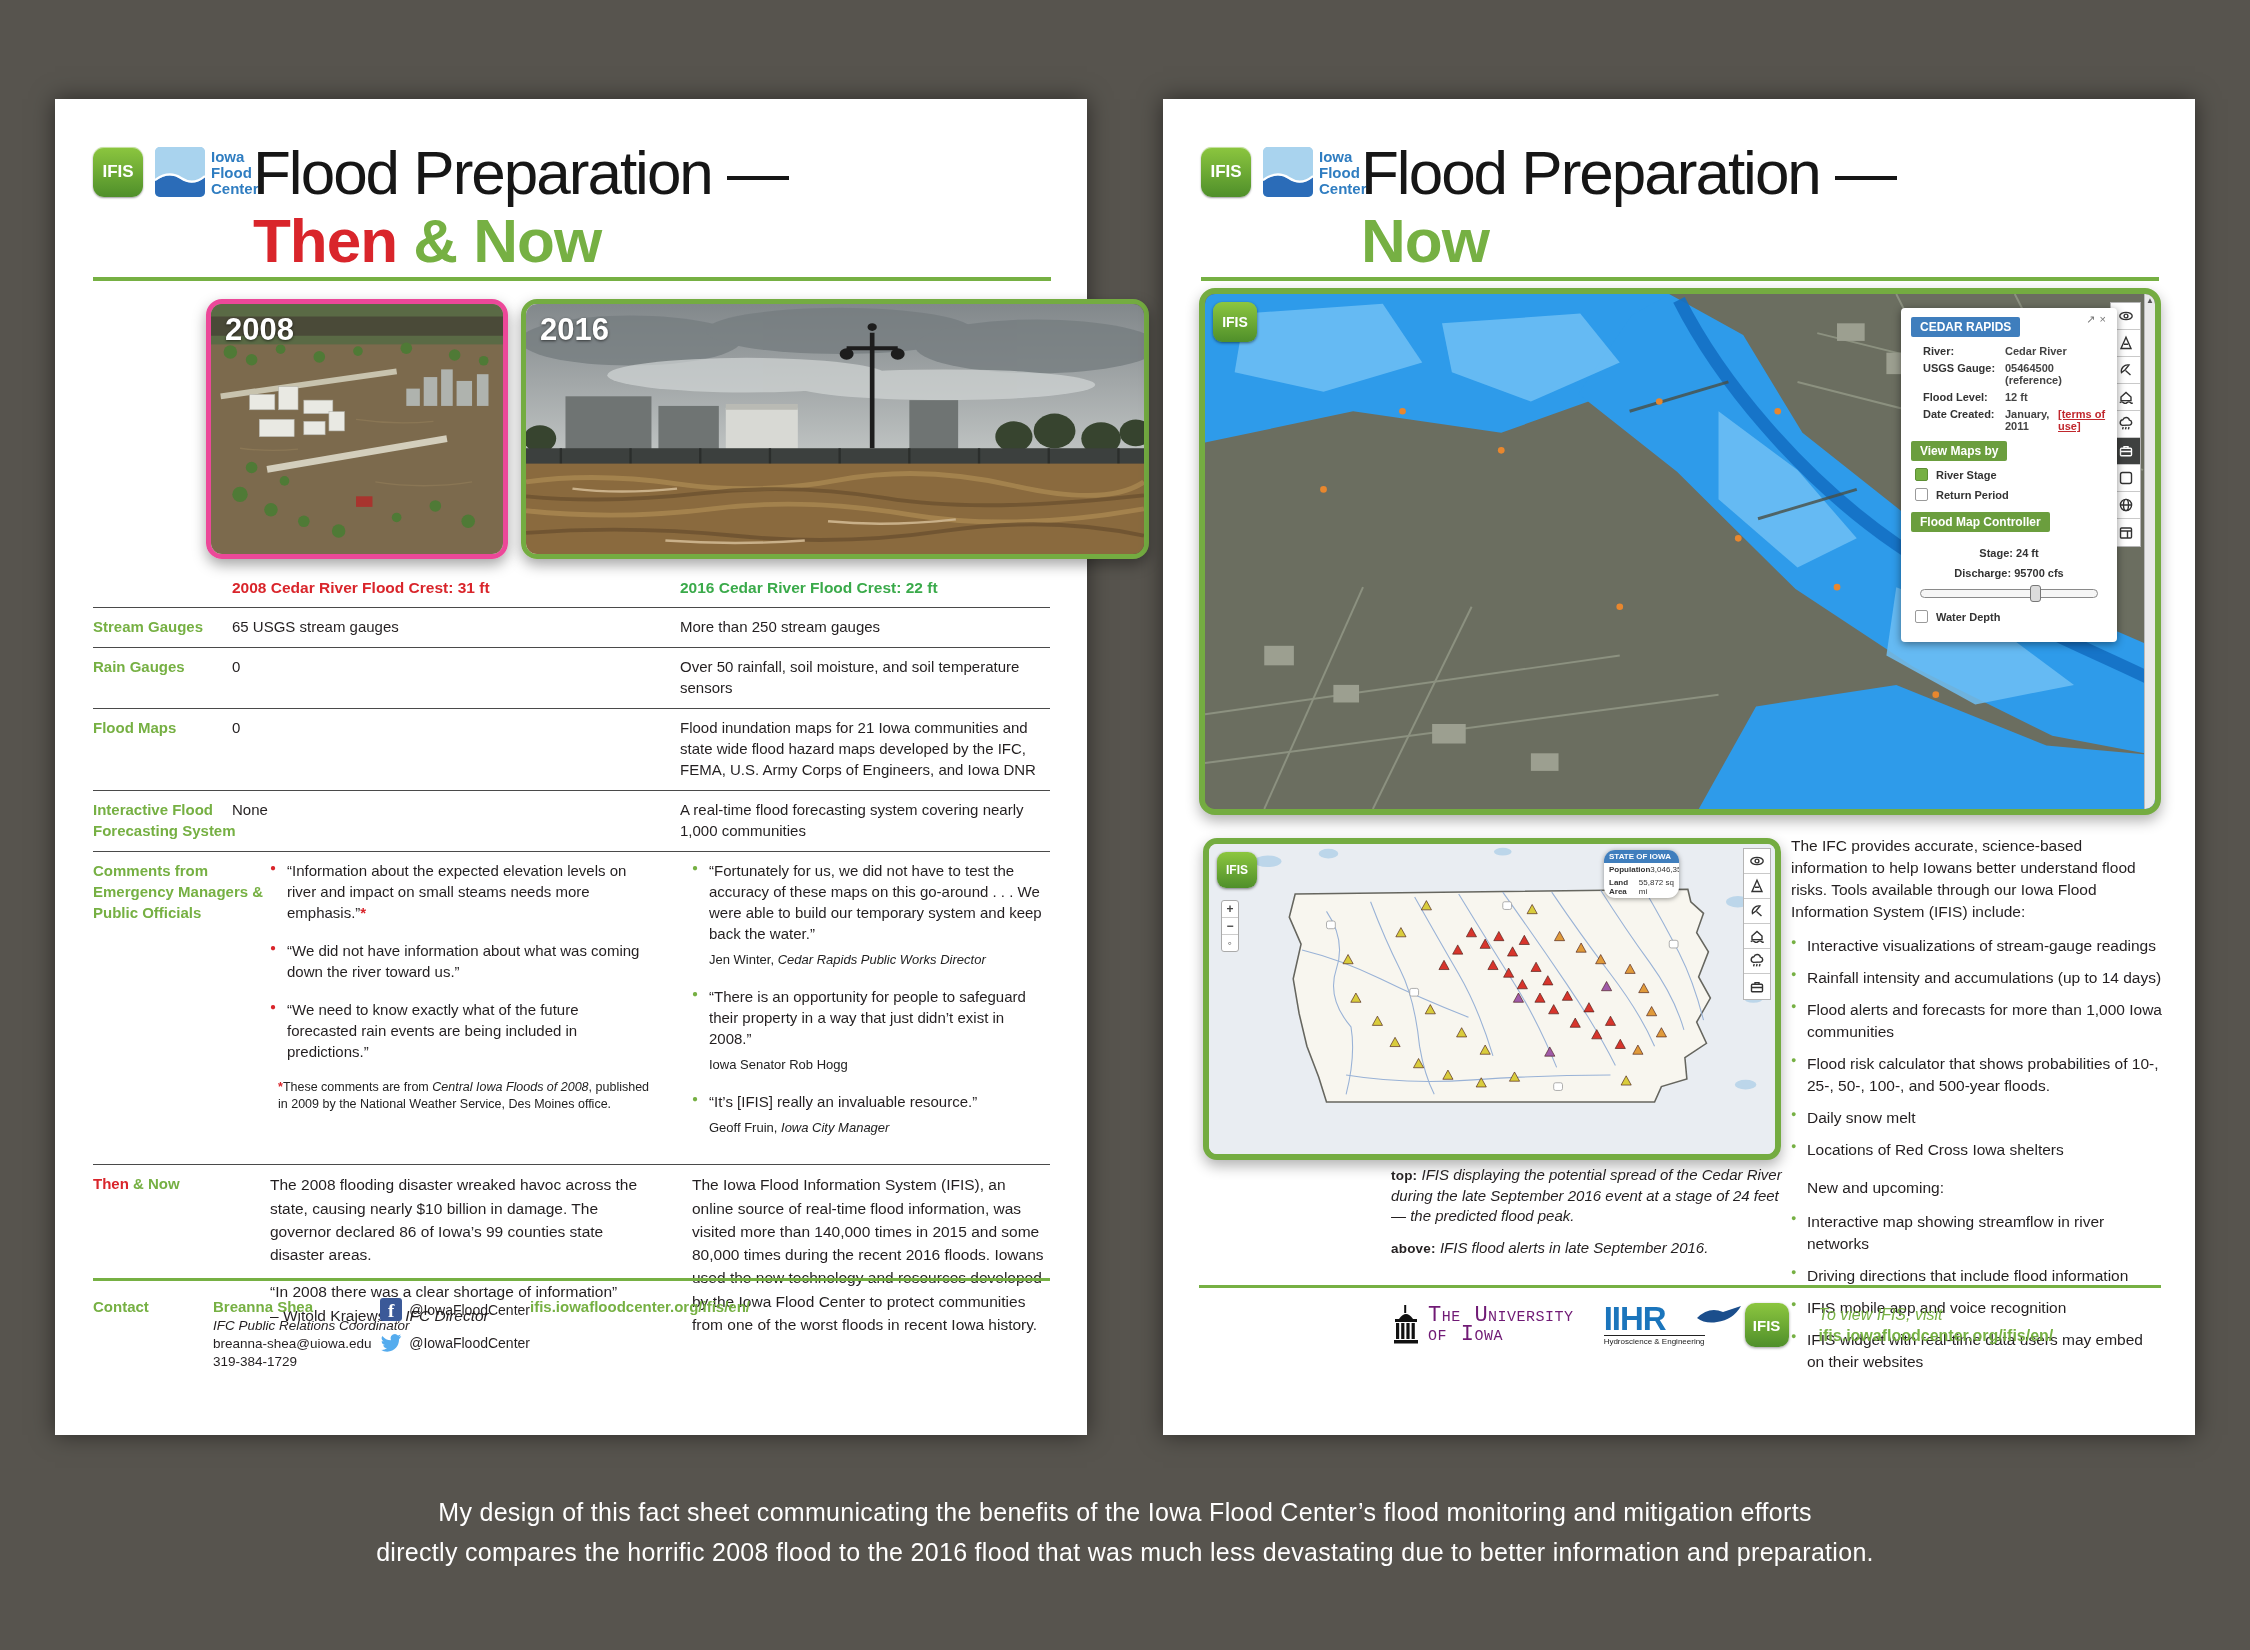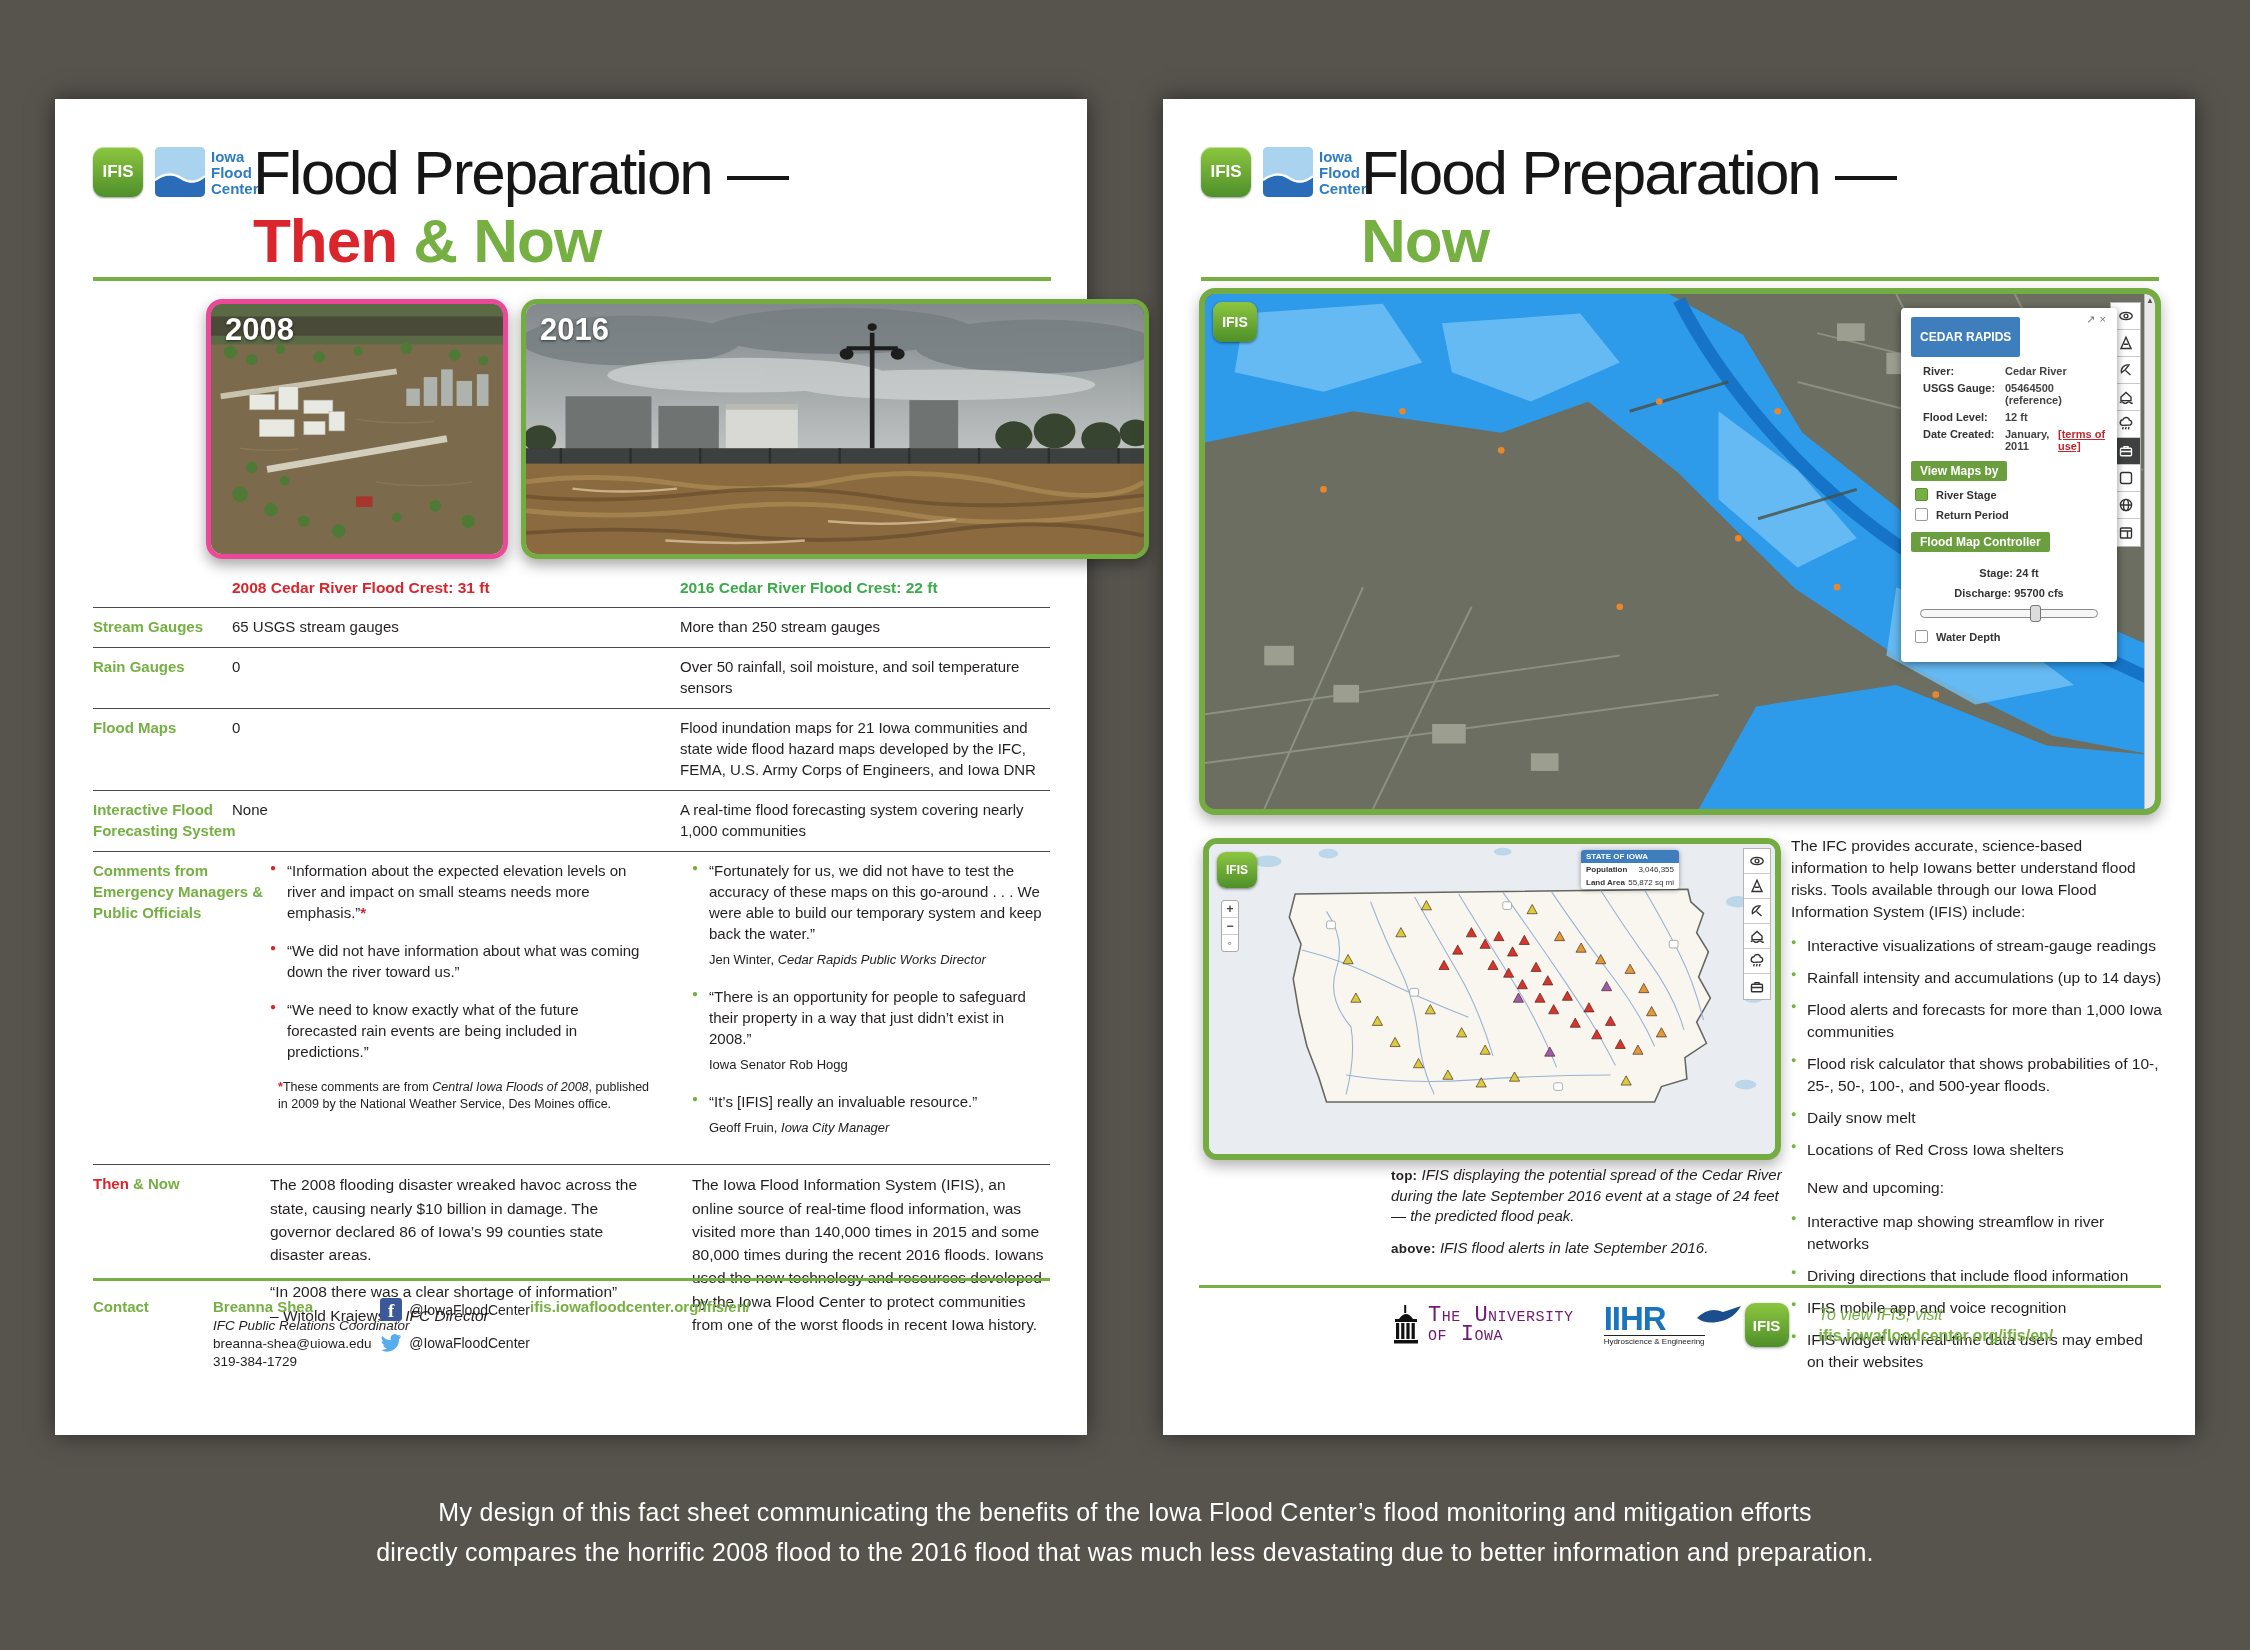--- a/index.html
+++ b/index.html
@@ -90,21 +90,21 @@
   .tb-cell svg { width:16px; height:16px; stroke:#333; fill:none; stroke-width:1.4; }
   .tb-cell.sel svg { stroke:#fff; }
   .scrollstrip { position:absolute; right:0; top:0; bottom:0; width:11px; background:#e9e9e9;
                  border-left:1px solid #bbb; font-size:8px; color:#555; text-align:center; padding-top:2px;}
 
   
   .crpanel { position:absolute; left:696px; top:14px; width:216px; background:#fff; border-radius:4px;
              padding:9px 10px 12px; box-shadow:0 2px 8px rgba(0,0,0,.45); font-size:11px; color:#333;}
   .crpanel .winbtns { position:absolute; right:7px; top:5px; color:#777; font-size:11px; letter-spacing:4px;}
   .cr-title { display:inline-block; background:#3f7ebd; color:#fff; font-weight:bold; font-size:12px;
-              padding:13px 9px; border-radius:2px; margin-bottom:8px;}
+              padding:3px 9px; border-radius:2px; margin-bottom:8px;}
   .cr-row { display:flex; margin-bottom:5px;margin-left:12px; }
   .cr-row b { width:82px; flex:none; }
   .cr-row .v { color:#444; font-weight:bold; }
   .terms { color:#c0272d; text-decoration:underline; font-weight:bold; margin-left:5px;}
   .gbar { display:inline-block; background:#6b9e3e; color:#fff; font-weight:bold; font-size:12px;
           padding:3px 9px; border-radius:2px; margin:4px 0 7px;}
   .ck-row { display:flex; align-items:center; gap:8px; margin:0 0 7px 4px; font-weight:bold; color:#333;}
   .ck { width:13px; height:13px; border:1.5px solid #9a9a9a; background:#fff; border-radius:2px;}
   .ck.on { background:#76b043; border-color:#5d8f33; }
   .cr-center { text-align:center; font-weight:bold; margin:8px 0 5px; color:#333;}
@@ -114,21 +114,21 @@
            border:1.5px solid #777; border-radius:3px;}
 
   
   .iowamap { position:absolute; left:40px; top:739px; width:578px; height:322px; border:6px solid #74ac41;
              border-radius:14px; overflow:hidden; background:#e9edf2; box-shadow:0 6px 14px rgba(0,0,0,.3);}
   .iowamap .map-badge { width:40px; height:36px; font-size:12px; }
   .zoomctl { position:absolute; left:12px; top:56px; width:18px; background:#fff; border:1px solid #aaa;
              border-radius:3px; text-align:center; font-weight:bold; color:#444; font-size:12px; line-height:16px;}
   .zoomctl div { border-bottom:1px solid #ccc; }
   .zoomctl div:last-child { border-bottom:none; }
-  .iapanel { position:absolute; right:96px; top:6px; width:98px; background:#fff; border-radius:3px;
+  .iapanel { position:absolute; right:96px; top:6px; width:75px; background:#fff; border-radius:11px;
              box-shadow:0 1px 5px rgba(0,0,0,.4); font-size:8px; overflow:hidden;}
   .ia-title { background:#3f7ebd; color:#fff; font-weight:bold; padding:2px 5px; font-size:8px; }
   .ia-row { display:flex; justify-content:space-between; padding:2px 5px; color:#333;}
   .ia-row b { font-weight:bold; }
   .iowamap .toolbar { right:4px; top:4px; }
   .iowamap .tb-cell { width:26px; height:25px; }
 
   
   .infocol { position:absolute; left:628px; top:736px; width:372px; font-size:15.5px; line-height:1.42; }
   .infocol .intro { margin-bottom:12px; }

